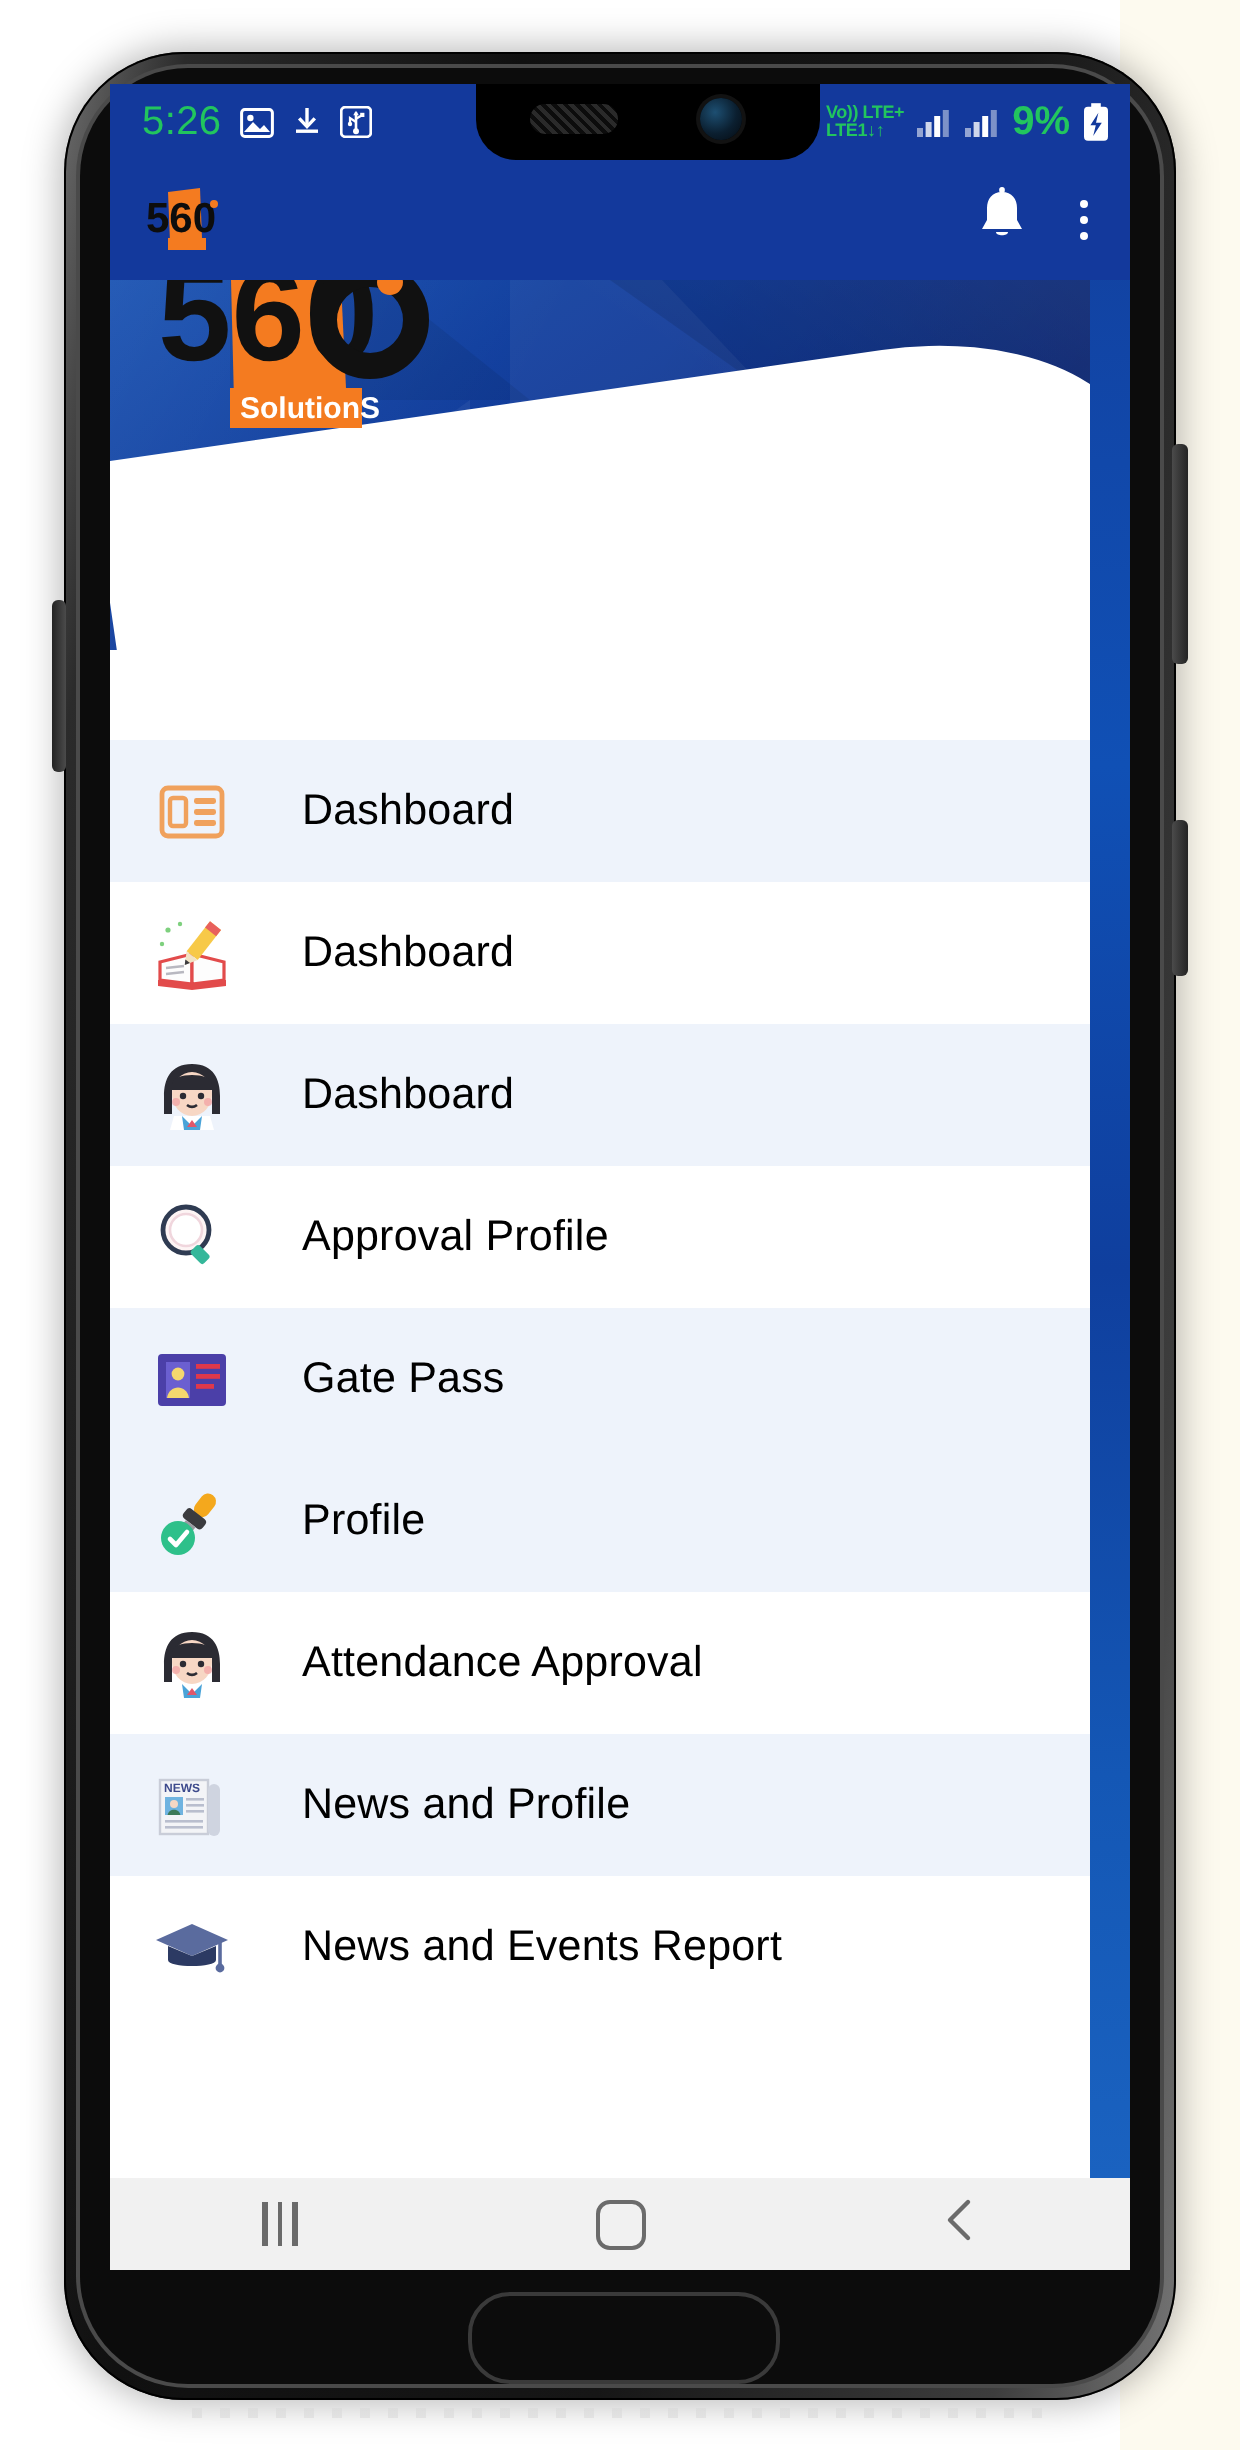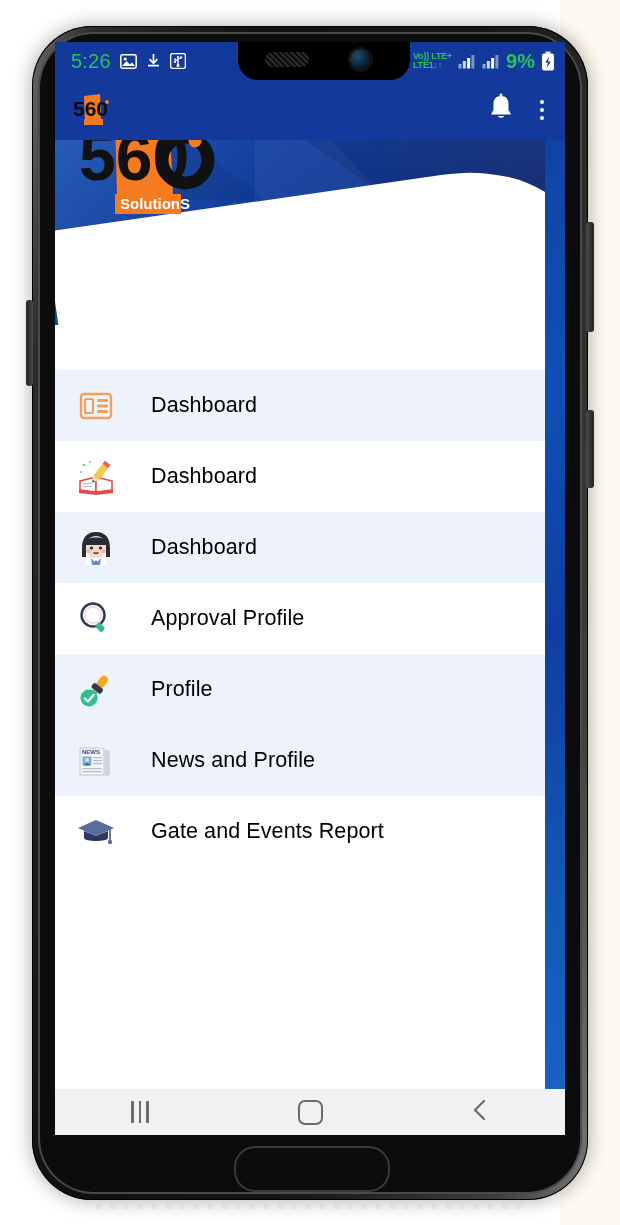--- a/index.html
+++ b/index.html
@@ -422,37 +422,69 @@
           <span class="mi-icon">
             <svg width="38" height="38" viewBox="0 0 38 38">
               <circle cx="16" cy="15" r="11.5" fill="#fdf4f4" stroke="#2f3b52" stroke-width="2.4"></circle>
               <circle cx="16" cy="15" r="8" fill="#ffffff" stroke="#f0d6dd" stroke-width="1.3"></circle>
               <rect x="22" y="22" width="9" height="6" rx="1.5" transform="rotate(45 22 22)" fill="#35b79a"></rect>
             </svg>
           </span>
           <span class="mi-label">Approval Profile</span>
         </div>
 
+        <div class="menu-item alt">
+          <span class="mi-icon">
+            <svg width="36" height="30" viewBox="0 0 36 30">
+              <rect x="1" y="2" width="34" height="26" rx="2" fill="#4b3fa8"></rect>
+              <rect x="5" y="6" width="12" height="18" fill="#6b5fd0"></rect>
+              <circle cx="11" cy="12" r="3.2" fill="#f5d76e"></circle>
+              <path d="M5.5 24 C6.5 17 15.5 17 16.5 24 Z" fill="#f5d76e"></path>
+              <rect x="20" y="7" width="12" height="2.4" fill="#e0384a"></rect>
+              <rect x="20" y="12" width="12" height="2.4" fill="#e0384a"></rect>
+              <rect x="20" y="17" width="9" height="2.4" fill="#e0384a"></rect>
+            </svg>
+          </span>
+          <span class="mi-label">Gate Pass</span>
+        </div>
 
 
         <div class="menu-item alt">
           <span class="mi-icon">
             <svg width="38" height="36" viewBox="0 0 38 36">
               <g transform="rotate(38 19 18)">
                 <rect x="15" y="1" width="8" height="13" rx="4" fill="#f4a81d"></rect>
                 <rect x="13" y="13" width="12" height="6" rx="2" fill="#3b3b3f"></rect>
                 <rect x="16" y="19" width="6" height="5" fill="#9b9ba3"></rect>
               </g>
               <circle cx="12" cy="26" r="8.5" fill="#2ec08a"></circle>
               <path d="M8 26.5 L11 29.5 L16.5 23" stroke="#ffffff" stroke-width="2.3" fill="none" stroke-linecap="round" stroke-linejoin="round"></path>
             </svg>
           </span>
           <span class="mi-label">Profile</span>
         </div>
 
+        <div class="menu-item plain">
+          <span class="mi-icon">
+            <svg width="38" height="38" viewBox="0 0 38 38">
+              <path d="M19 3 C8 3 5 11 5 19 L5 28 L9 28 L9 16 L29 16 L29 28 L33 28 L33 19 C33 11 30 3 19 3 Z" fill="#2b2b33"></path>
+              <ellipse cx="19" cy="18" rx="10" ry="11" fill="#f7d7c4"></ellipse>
+              <path d="M9 13 C9 7 29 7 29 13 L29 16 L9 16 Z" fill="#2b2b33"></path>
+              <circle cx="14.5" cy="19" r="1.6" fill="#2b2b33"></circle>
+              <circle cx="23.5" cy="19" r="1.6" fill="#2b2b33"></circle>
+              <circle cx="11" cy="22" r="2" fill="#f2a6a6" opacity=".8"></circle>
+              <circle cx="27" cy="22" r="2" fill="#f2a6a6" opacity=".8"></circle>
+              <path d="M16.5 23.5 Q19 25.4 21.5 23.5" stroke="#2b2b33" stroke-width="1.3" fill="none"></path>
+              <path d="M10 29 L28 29 L30 36 L8 36 Z" fill="#ffffff"></path>
+              <path d="M14 29 L19 34 L24 29 L23 36 L15 36 Z" fill="#4aa3d8"></path>
+              <polygon points="19,31 21.5,34.5 16.5,34.5" fill="#e0566a"></polygon>
+            </svg>
+          </span>
+          <span class="mi-label">Attendance Approval</span>
+        </div>
 
         <div class="menu-item alt">
           <span class="mi-icon">
             <svg width="38" height="34" viewBox="0 0 38 34">
               <rect x="3" y="4" width="24" height="27" fill="#f3f4f7" stroke="#c9cdd8" stroke-width="1.2"></rect>
               <text x="5" y="10" font-family="'Liberation Sans', sans-serif" font-size="6" font-weight="bold" fill="#3d4a8c">NEWS</text>
               <rect x="5.5" y="12.5" width="9" height="9" fill="#6fb3e0"></rect>
               <circle cx="10" cy="16" r="2" fill="#f7d7c4"></circle>
               <path d="M6.8 21.5 C7.4 18 12.6 18 13.2 21.5 Z" fill="#3d7a58"></path>
               <g fill="#b9bece">
@@ -470,21 +502,21 @@
 
         <div class="menu-item plain">
           <span class="mi-icon">
             <svg width="38" height="32" viewBox="0 0 38 32">
               <polygon points="19,4 37,12 19,20 1,12" fill="#5a6b9e"></polygon>
               <path d="M7 15 L7 22 C7 26 31 26 31 22 L31 15 L19 20 Z" fill="#2c3a63"></path>
               <path d="M33 13 L33 25" stroke="#5a6b9e" stroke-width="1.8"></path>
               <circle cx="33" cy="26" r="2.2" fill="#5a6b9e"></circle>
             </svg>
           </span>
-          <span class="mi-label">Gate and Events Report</span>
+          <span class="mi-label">News and Events Report</span>
         </div>
 
       </div>
     </div>
 
     <div class="sliver"></div>
 
     <div class="appbar">
       <div class="appbar-logo">
         <svg width="42" height="34" viewBox="0 0 42 34">

